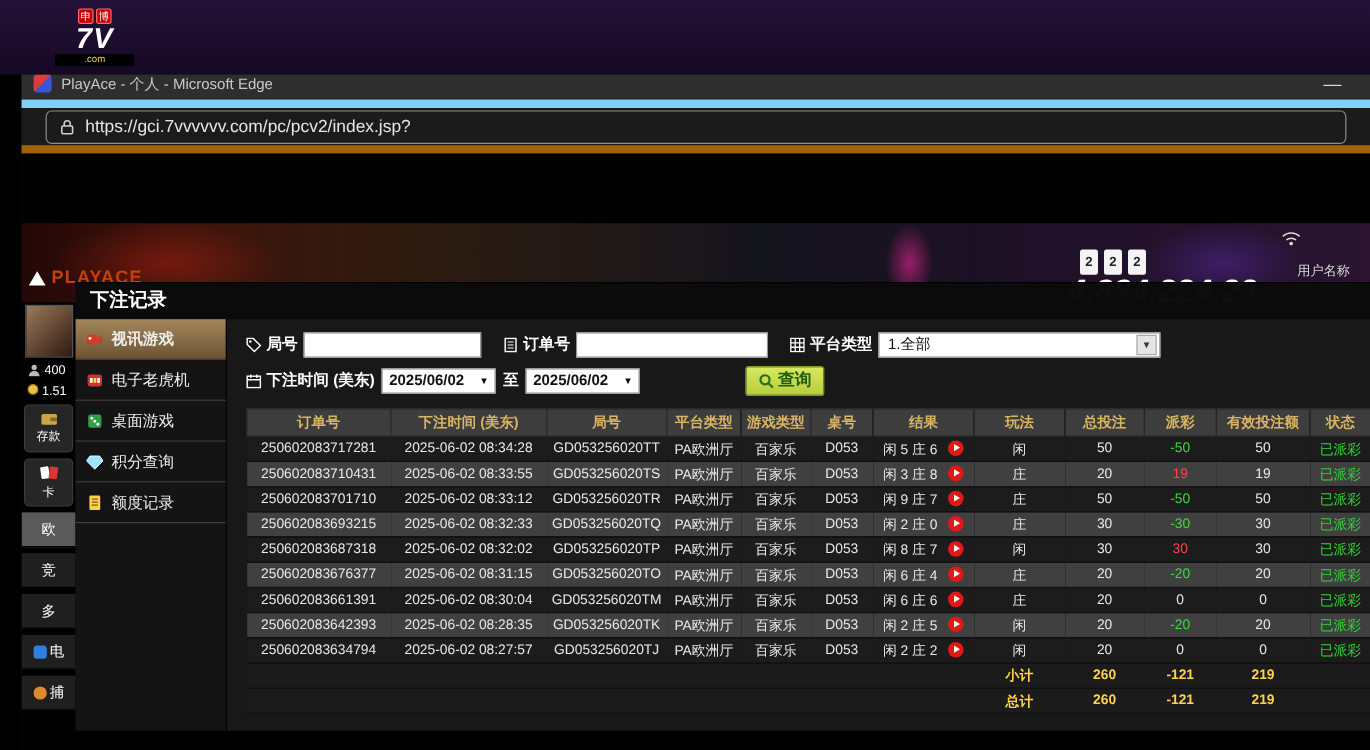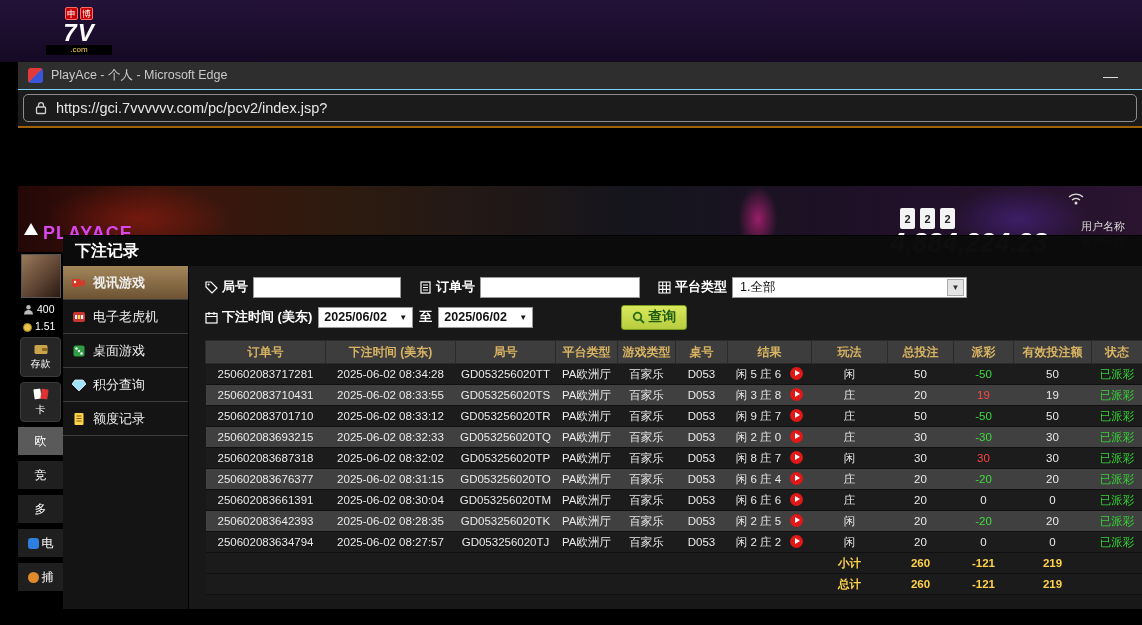--- a/index.html
+++ b/index.html
@@ -15,56 +15,56 @@
   .logo-boxes span{background:#c40000;color:#fff;font-size:9px;width:13px;height:13px;line-height:13px;
     text-align:center;border:1px solid #ff6a6a;border-radius:2px}
   .logo-main{color:#fff;font-weight:bold;font-style:italic;font-size:24px;line-height:25px;letter-spacing:1px}
   .logo-sub{background:#000;color:#ffd24a;font-size:8px;line-height:10px;padding:0 24px}
   .nav-items{display:flex;margin-left:56px;gap:41px}
   .nav-item{color:#e23b2a;font-size:18px;font-weight:bold;cursor:pointer;text-decoration:none;white-space:nowrap}
   .nav-item.gold{color:#f0c428}
 
   
   .browser{position:absolute;top:62px;left:18px;right:0;bottom:0;background:#1d1d1d}
-  .titlebar{height:28px;background:#2e2e2e;display:flex;align-items:center;padding:0 10px;border-bottom:1px solid #7dd3fc}
+  .titlebar{height:28px;background:#2e2e2e;display:flex;align-items:flex-start;padding:0 10px;border-bottom:7px solid #7dd3fc}
   .favicon{width:15px;height:15px;border-radius:3px;flex:none;
     background:linear-gradient(135deg,#e23a3a 48%,#3a56d8 52%)}
   .wtitle{color:#c9c9c9;font-size:12.5px;margin-left:8px;flex:1;white-space:nowrap;overflow:hidden}
   .minbtn{color:#ddd;font-size:15px;margin-right:14px;cursor:pointer}
-  .urlbar{height:38px;background:#1b1b1b;display:flex;align-items:center;padding:0 5px;border-bottom:2px solid #a16207}
+  .urlbar{height:38px;background:#1b1b1b;display:flex;align-items:center;padding:0 20px;border-bottom:7px solid #a16207}
   .urlfield{flex:1;height:28px;border:1px solid #8d8d8d;border-radius:5px;display:flex;align-items:center;
     padding:0 11px;gap:9px;color:#e6e6e6;font-size:14.5px;white-space:nowrap;overflow:hidden;cursor:text}
   .content{position:absolute;top:66px;left:0;right:0;bottom:0;background:#000;overflow:hidden}
 
   
   .banner{position:absolute;top:58px;left:0;right:0;height:66px;
     background:linear-gradient(90deg,#230707 0%,#3f140b 12%,#2c1b10 30%,#15151d 55%,#201028 78%,#2a1430 100%)}
   .glow{position:absolute;pointer-events:none}
   .g1{left:720px;top:58px;width:40px;height:66px;background:radial-gradient(ellipse,rgba(255,40,160,.55),rgba(255,40,160,0) 70%)}
   .g2{left:930px;top:58px;width:140px;height:66px;background:radial-gradient(ellipse,rgba(120,60,255,.28),transparent 70%)}
   .g3{left:30px;top:58px;width:180px;height:66px;background:radial-gradient(ellipse,rgba(205,35,20,.38),transparent 75%)}
-  .playace{position:absolute;left:6px;top:95px;display:flex;align-items:flex-start;gap:5px;
-    color:#d946ef;font-weight:bold;font-size:18px;letter-spacing:1px}
+  .playace{position:absolute;left:6px;top:95px;display:flex;align-items:center;gap:5px;
+    color:#c2410c;font-weight:bold;font-size:15px;letter-spacing:1px}
   .playace .mark{width:0;height:0;border-left:7px solid transparent;border-right:7px solid transparent;
     border-bottom:12px solid #fff}
   .bet-box{position:absolute;left:112px;top:78px;width:64px;text-align:center}
   .bet-box .bp{color:#ffd75e;font-size:11.5px}
   .bet-box .count{color:#fff;font-size:29px;font-weight:bold;line-height:30px}
   .cards3{position:absolute;left:882px;top:80px;display:flex;gap:5px}
   .card{width:15px;height:21px;background:#f4f4f4;border-radius:2px;color:#222;font-size:11px;font-weight:bold;
     display:flex;align-items:center;justify-content:center}
   .bigbal{position:absolute;left:872px;top:100px;color:#fff;font-size:27px;font-weight:bold;font-style:italic;white-space:nowrap}
   .wifi{position:absolute;left:1050px;top:64px}
   .rinfo{position:absolute;left:1063px;top:90px;color:#d8d8d8;font-size:11px;line-height:16px;white-space:nowrap}
 
   
   .rail{position:absolute;left:0;top:126px;width:45px;display:flex;flex-direction:column;align-items:center;gap:5px;z-index:6}
   .avatar{width:40px;height:44px;border:1px solid #555;flex:none;cursor:pointer;
     background:linear-gradient(135deg,#9a7a5a,#5a4030 60%,#2a1a12)}
-  .stat{display:flex;align-items:flex-end;gap:3px;color:#fff;font-size:10.5px;width:100%;padding-left:5px}
+  .stat{display:flex;align-items:flex-start;gap:3px;color:#fff;font-size:10.5px;width:100%;padding-left:5px}
   .coin{width:9px;height:9px;border-radius:50%;background:#e8c34a;border:1px solid #a8871a;flex:none}
   .railbox{width:41px;height:40px;background:#262626;border:1px solid #3a3a3a;border-radius:4px;cursor:pointer;
     display:flex;flex-direction:column;align-items:center;justify-content:center;gap:2px;color:#fff;font-size:10px}
   .railtab{width:45px;height:29px;background:#1f1f1f;border-bottom:1px solid #000;color:#fff;font-size:12px;
     display:flex;align-items:center;justify-content:center;gap:3px;cursor:pointer}
   .railtab.sel{background:#5a5a5a}
   .ic-pad{width:11px;height:11px;background:#2e7fe0;border-radius:3px;flex:none}
   .ic-fish{width:11px;height:11px;background:#e08a2e;border-radius:50%;flex:none}
 
   

